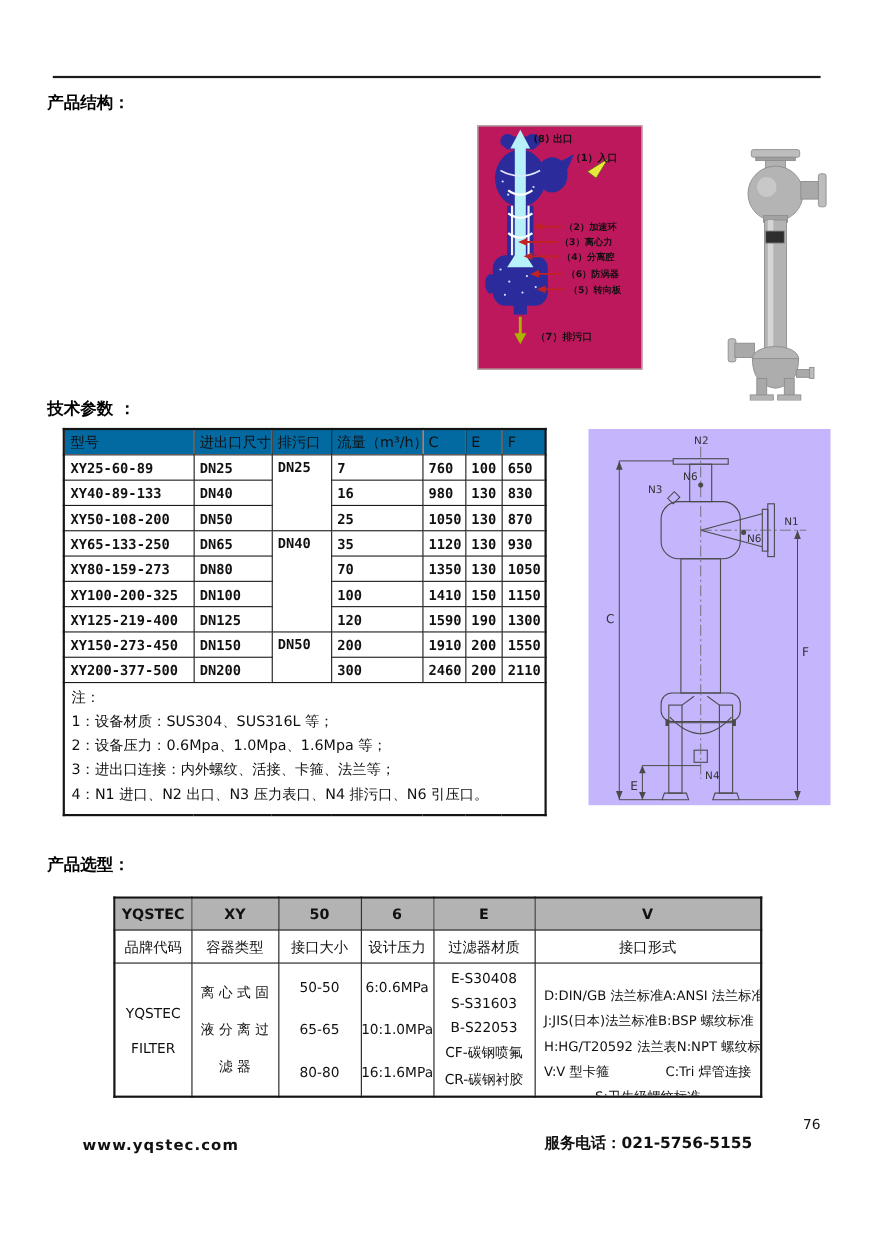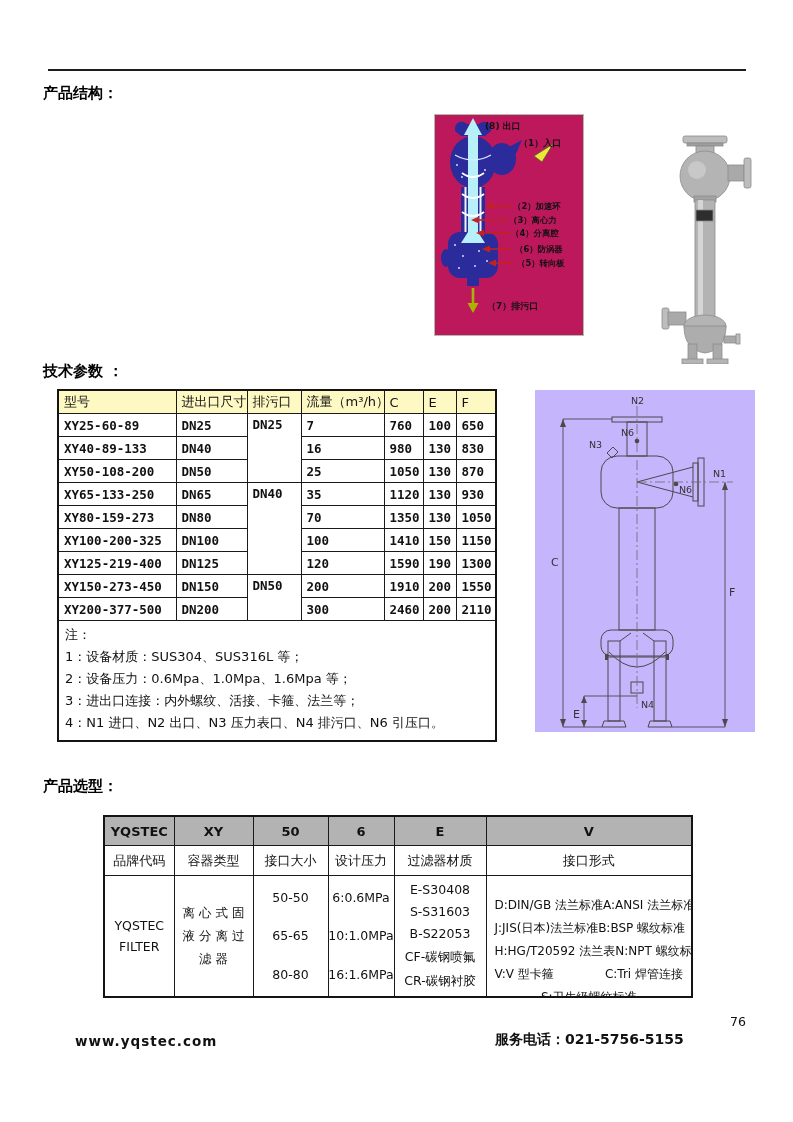--- a/index.html
+++ b/index.html
@@ -21,38 +21,38 @@
   #structure-diagram{left:434px;top:114px;width:150px;height:222px;box-sizing:border-box;
                      border:1px solid #a8bfa8;background:#be185d;}
   
   #product-photo{left:640px;top:112px;width:130px;height:252px;}
 
   
   #tech-wrap{left:57px;top:389px;}
   #tech-table{border-collapse:collapse;table-layout:fixed;width:438px;border:2px solid #141414;}
   #tech-table th,#tech-table td{border:1px solid #1a1a1a;font-size:13px;padding:1px 5px;
       text-align:left;height:20px;overflow:hidden;white-space:nowrap;}
-  #tech-table th{background:#fef9c3;font-weight:normal;}
+  #tech-table th{background:#0369a1;font-weight:normal;}
   #tech-table td.mono,#tech-table th.mono{font-size:12.5px;}
   #tech-table td.drain{vertical-align:top;padding-top:3px;}
   #tech-table .notes-cell{height:auto;padding:3px 6px 6px 6px;white-space:normal;}
   .note-line{font-size:13px;line-height:22px;white-space:nowrap;}
 
   
   #dim-drawing{left:535px;top:390px;width:220px;height:342px;background:#c4b5fd;}
 
   
   #sel-wrap{left:103px;top:815px;}
   #sel-table{border-collapse:collapse;table-layout:fixed;width:588px;border:2px solid #141414;}
   #sel-table th,#sel-table td{border:1px solid #1a1a1a;text-align:center;overflow:hidden;}
   #sel-table th{background:#b3b3b3;font-size:13px;font-weight:bold;height:26px;}
   #sel-table tr.labels td{font-size:13px;height:27px;font-family:Liberation Mono, monospace;}
   #sel-table tr.body td{height:103px;padding:2px 0;vertical-align:middle;font-size:12.5px;}
   .vflex{display:flex;flex-direction:column;justify-content:space-around;height:100%;align-items:center;}
-  .vflex-tight{display:flex;flex-direction:column;justify-content:center;gap:6px;height:100%;align-items:center;}
+  .vflex-tight{display:flex;flex-direction:column;justify-content:center;gap:17px;height:100%;align-items:center;}
   .conn-col{display:flex;flex-direction:column;justify-content:space-around;height:100%;margin-top:31px;}
   .conn-row{display:flex;justify-content:space-between;padding:0 8px;font-size:12px;white-space:nowrap;}
   .conn-center{text-align:center;font-size:12px;}
 
   
   #page-num{left:646px;top:1014px;width:100px;text-align:right;font-size:12.5px;}
   #footer-site{left:75px;top:1033px;font-size:13.5px;font-weight:bold;letter-spacing:1px;}
   #footer-phone{left:495px;top:1031px;font-size:14px;font-weight:bold;}
 
   svg text{font-family:"DejaVu Sans","Liberation Sans",sans-serif;}

